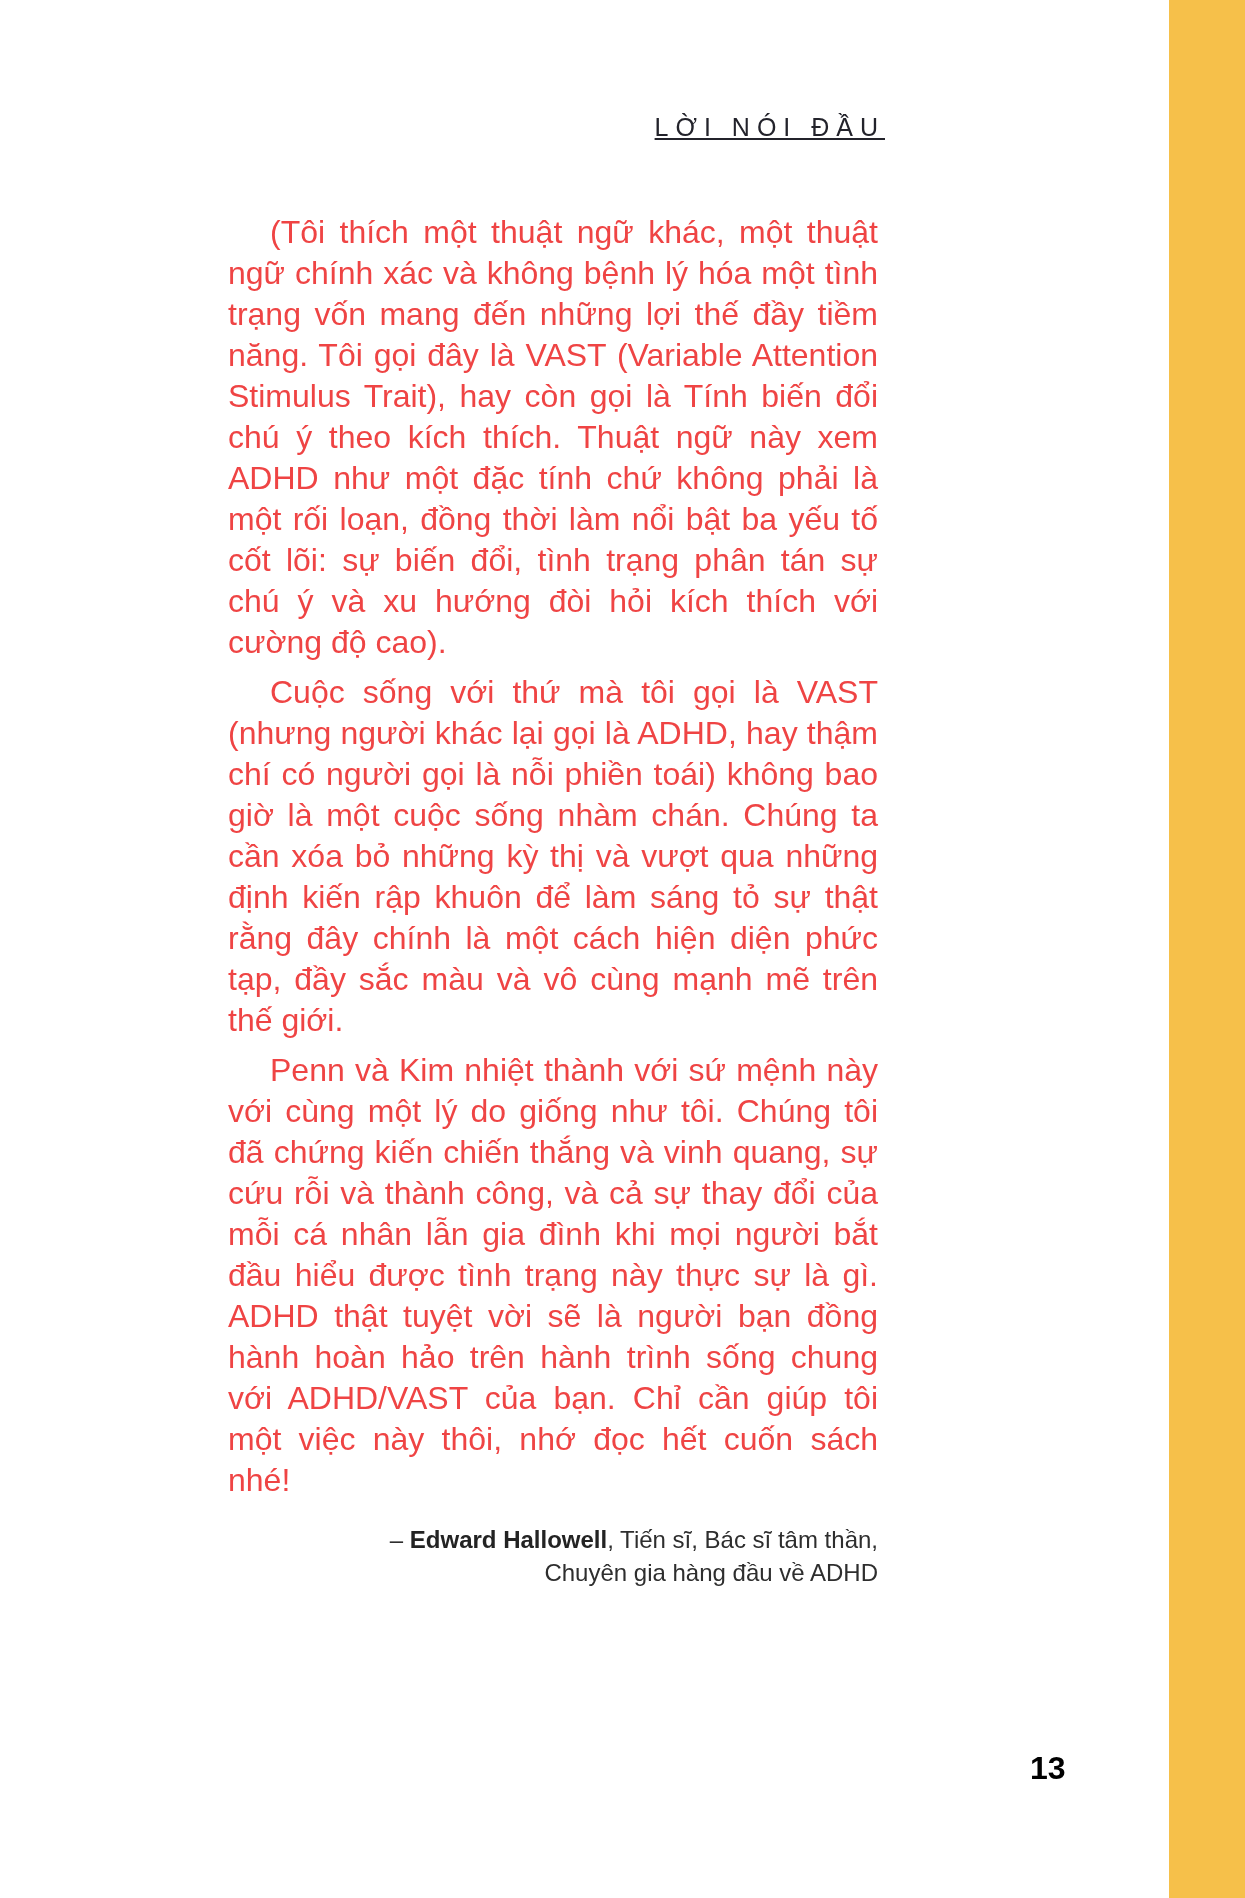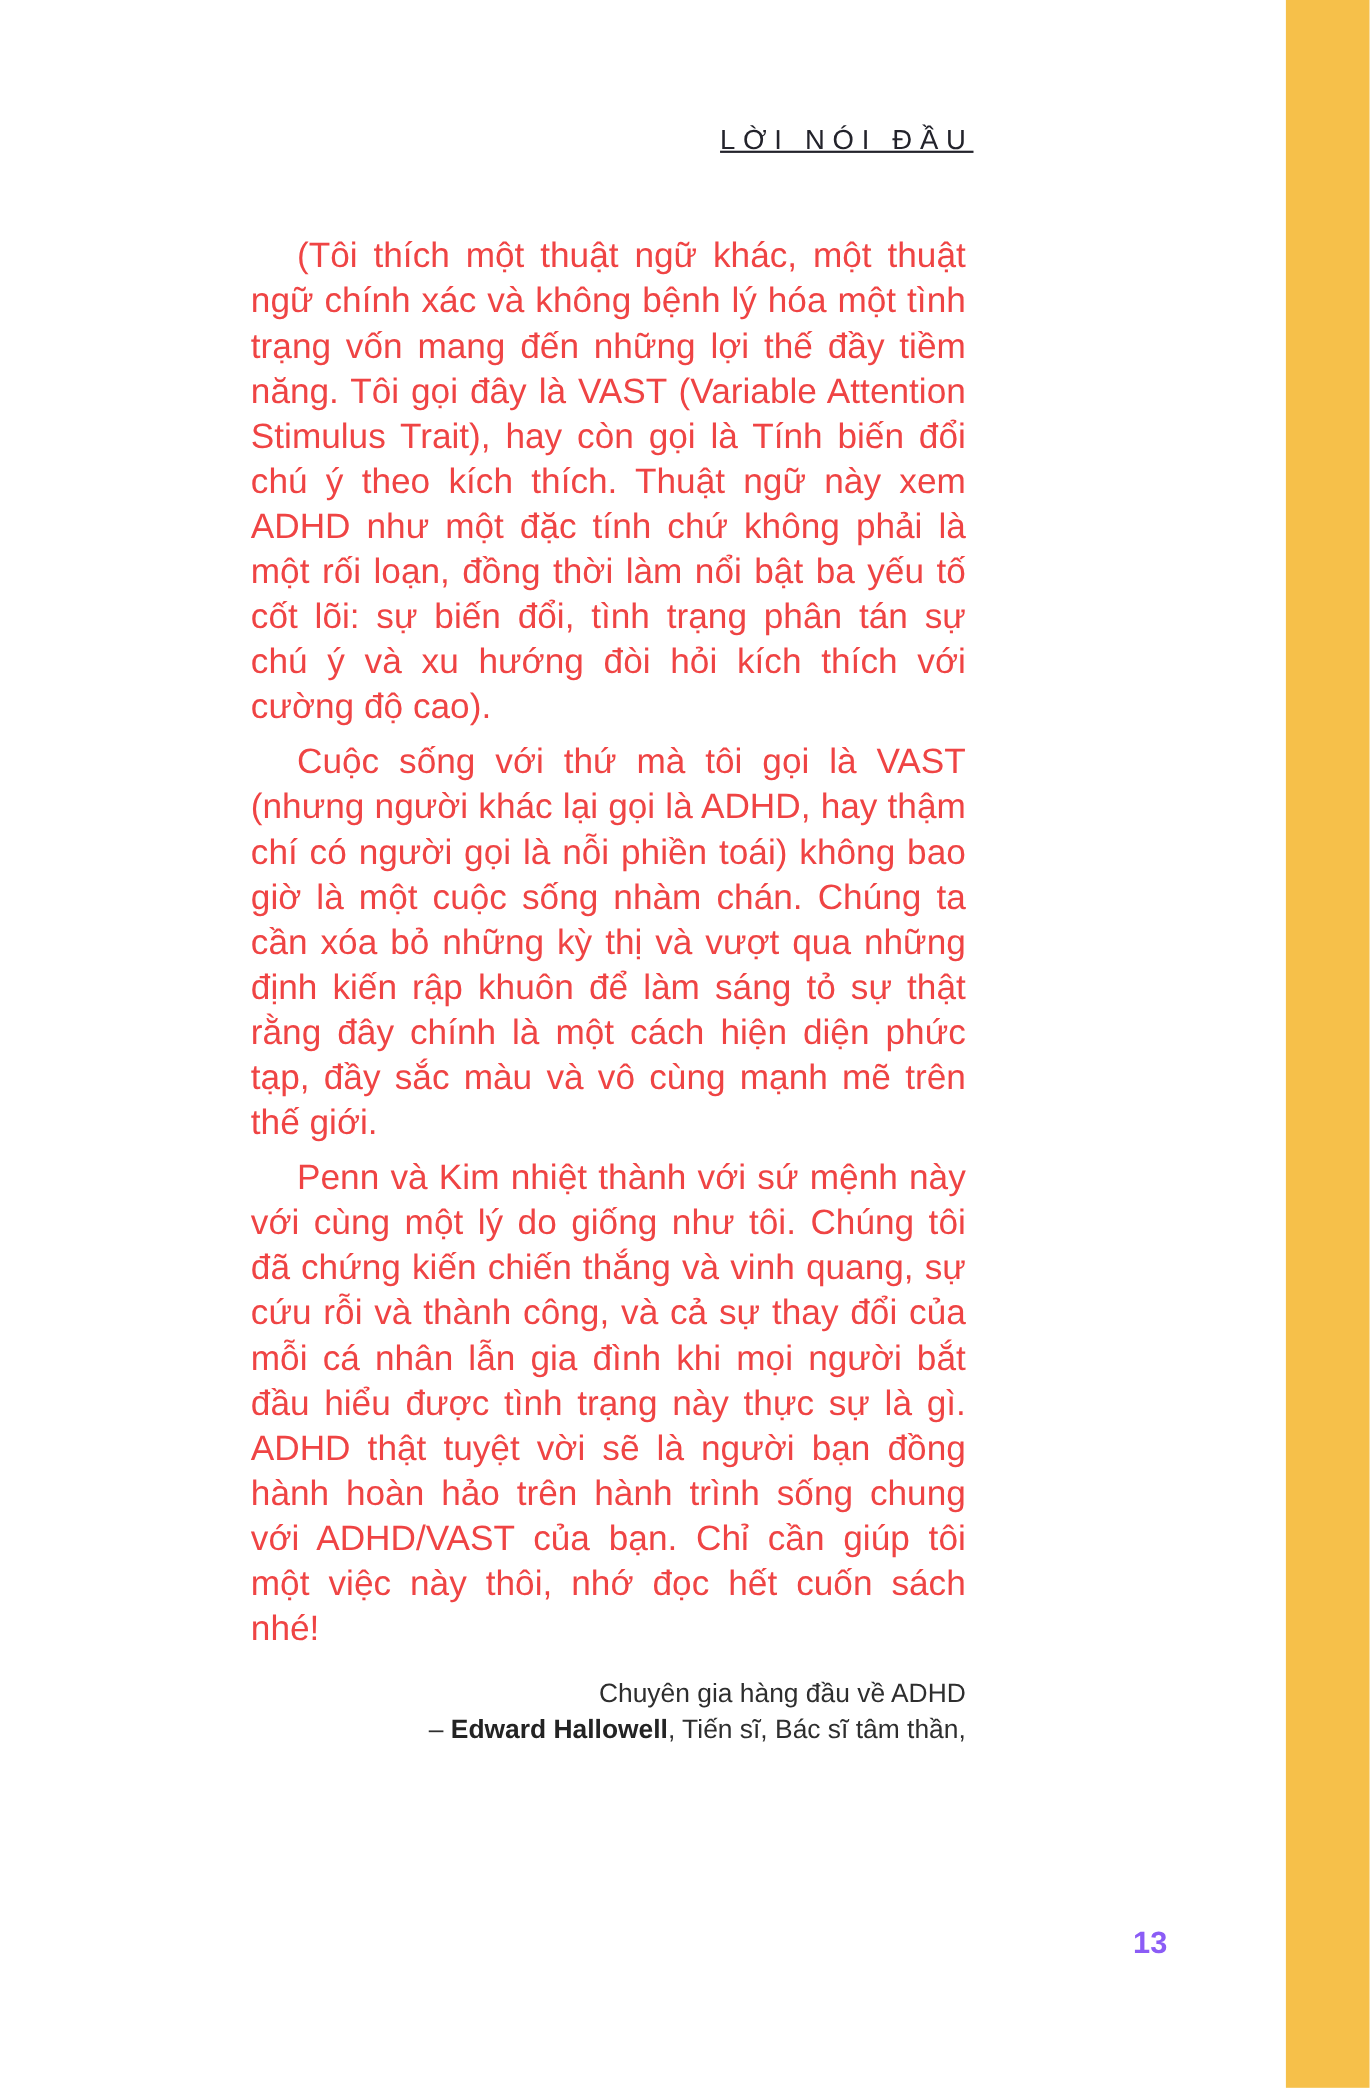--- a/index.html
+++ b/index.html
@@ -59,46 +59,46 @@
     color: #2e2e2e;
   }
   .signature .name {
     font-weight: bold;
     color: #232323;
   }
   .page-number {
     position: absolute;
     left: 1030px;
     top: 1750px;
-    font-size: 28px;
+    font-size: 32px;
     font-weight: 600;
-    color: #8b5cf6;
+    color: #000000;
   }
 </style>
 </head>
 <body>
 
 <div class="page">
 
   <div class="accent-stripe" style="background: rgb(246, 192, 74);"></div>
 
   <div class="content" style="color: rgb(46, 46, 46);">
 
     <div class="page-header">LỜI NÓI ĐẦU</div>
 
     <div class="body-text">
       <p>(Tôi thích một thuật ngữ khác, một thuật ngữ chính xác và không bệnh lý hóa một tình trạng vốn mang đến những lợi thế đầy tiềm năng. Tôi gọi đây là VAST (Variable Attention Stimulus Trait), hay còn gọi là Tính biến đổi chú ý theo kích thích. Thuật ngữ này xem ADHD như một đặc tính chứ không phải là một rối loạn, đồng thời làm nổi bật ba yếu tố cốt lõi: sự biến đổi, tình trạng phân tán sự chú ý và xu hướng đòi hỏi kích thích với cường độ cao).</p>
       <p>Cuộc sống với thứ mà tôi gọi là VAST (nhưng người khác lại gọi là ADHD, hay thậm chí có người gọi là nỗi phiền toái) không bao giờ là một cuộc sống nhàm chán. Chúng ta cần xóa bỏ những kỳ thị và vượt qua những định kiến rập khuôn để làm sáng tỏ sự thật rằng đây chính là một cách hiện diện phức tạp, đầy sắc màu và vô cùng mạnh mẽ trên thế giới.</p>
       <p>Penn và Kim nhiệt thành với sứ mệnh này với cùng một lý do giống như tôi. Chúng tôi đã chứng kiến chiến thắng và vinh quang, sự cứu rỗi và thành công, và cả sự thay đổi của mỗi cá nhân lẫn gia đình khi mọi người bắt đầu hiểu được tình trạng này thực sự là gì. ADHD thật tuyệt vời sẽ là người bạn đồng hành hoàn hảo trên hành trình sống chung với ADHD/VAST của bạn. Chỉ cần giúp tôi một việc này thôi, nhớ đọc hết cuốn sách nhé!</p>
     </div>
 
     <div class="signature">
-      <div>Chuyên gia hàng đầu về ADHD</div>
       <div>
         <span>– </span><span class="name">Edward Hallowell</span><span>, Tiến sĩ, Bác sĩ tâm thần,</span>
       </div>
+      <div>Chuyên gia hàng đầu về ADHD</div>
     </div>
 
   </div>
 
   <div class="page-number">13</div>
 
 </div>
 
 </body></html>

